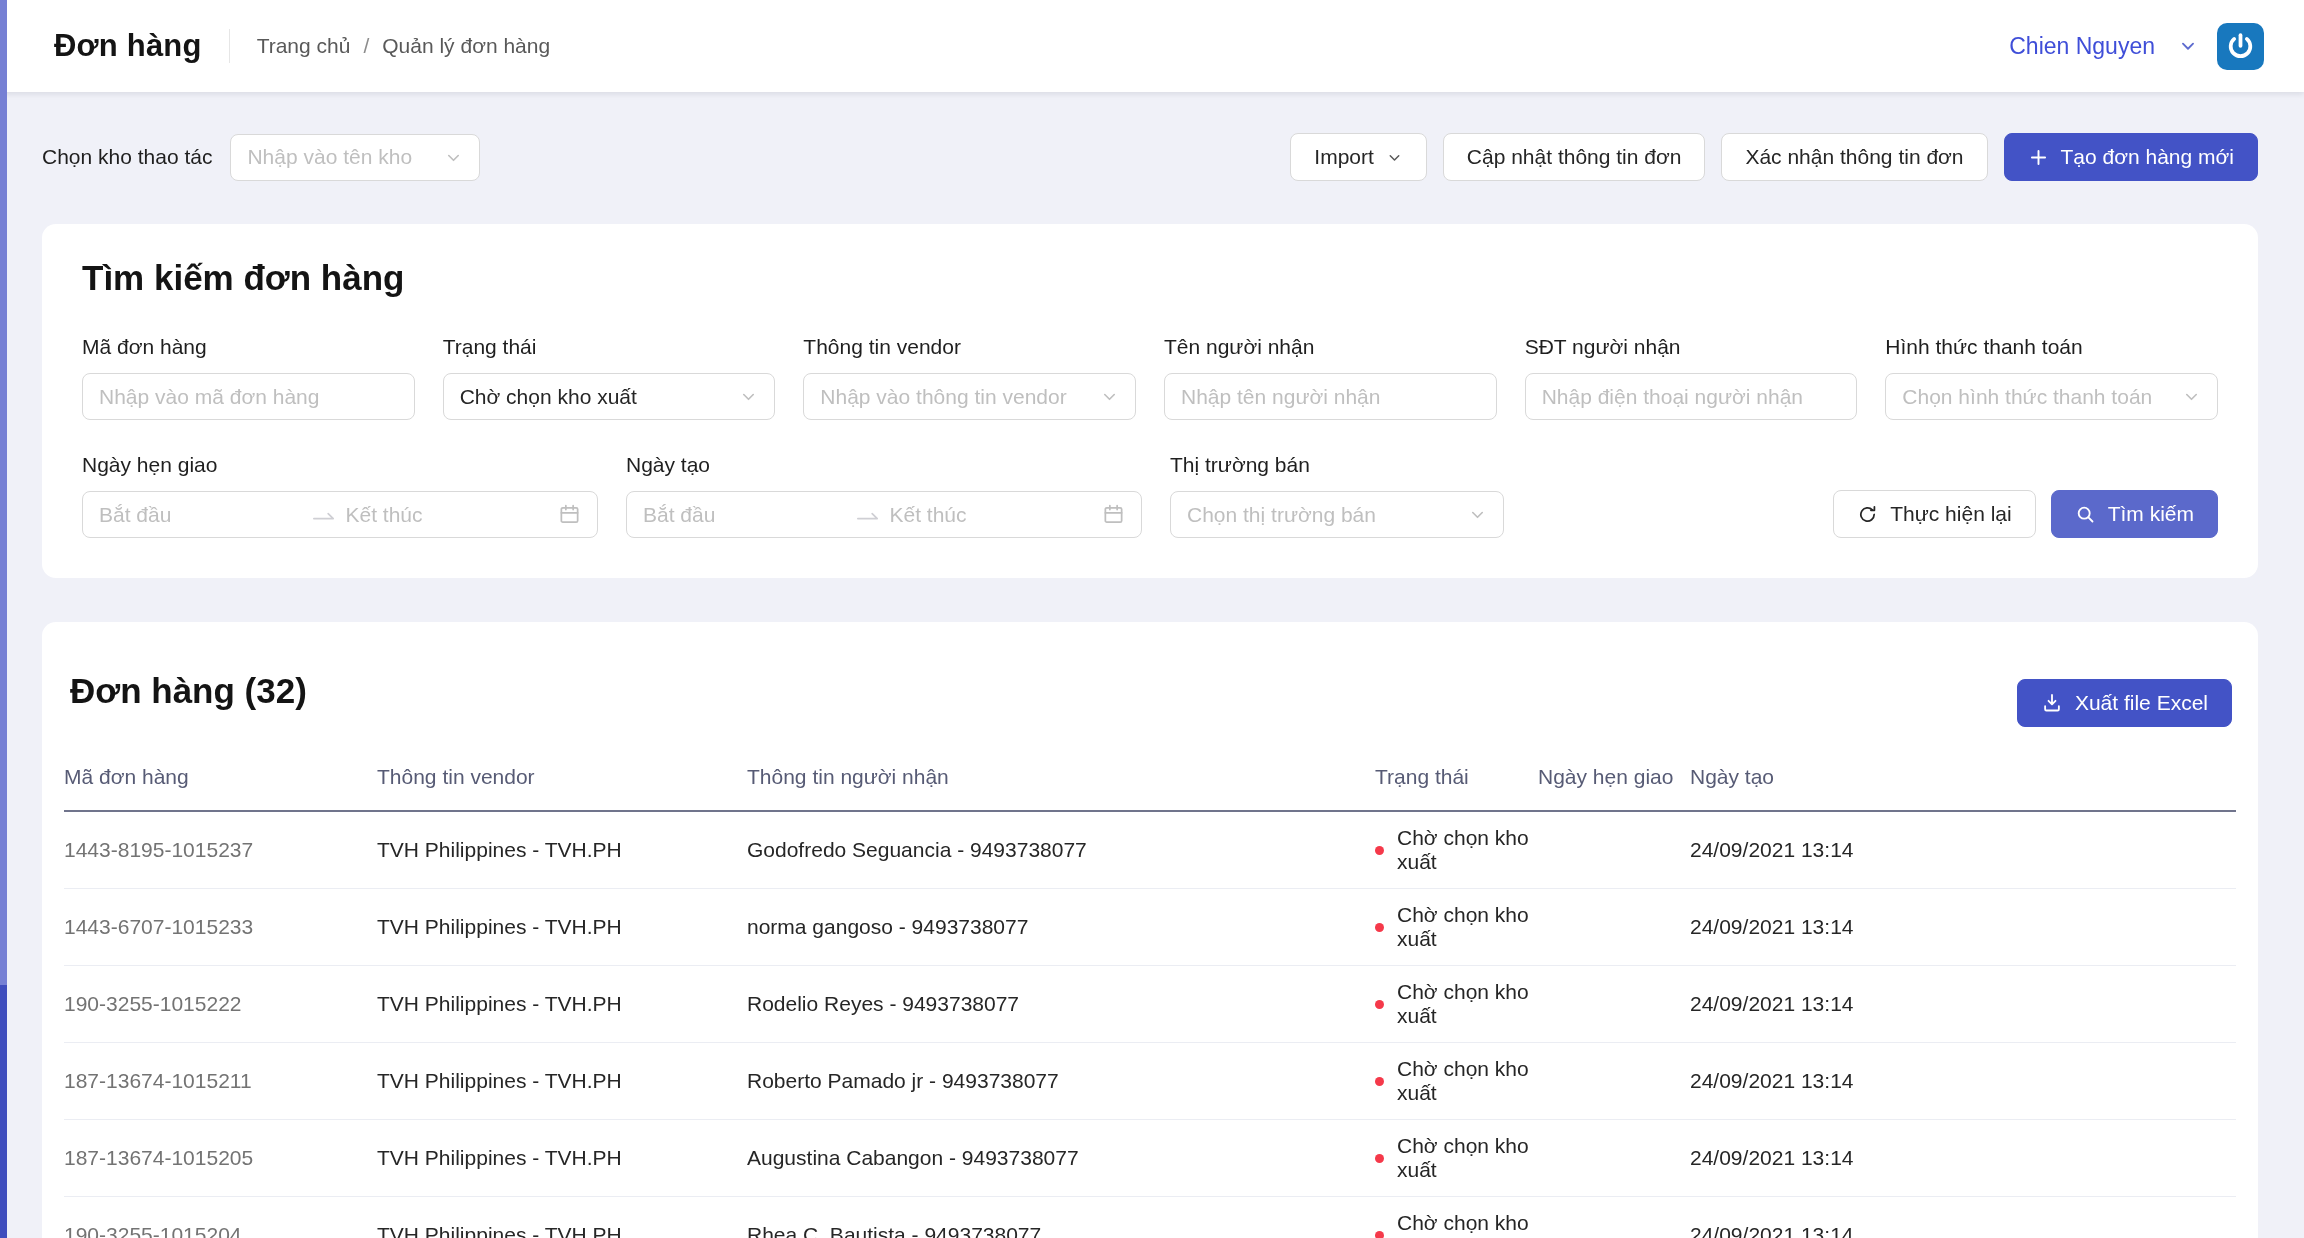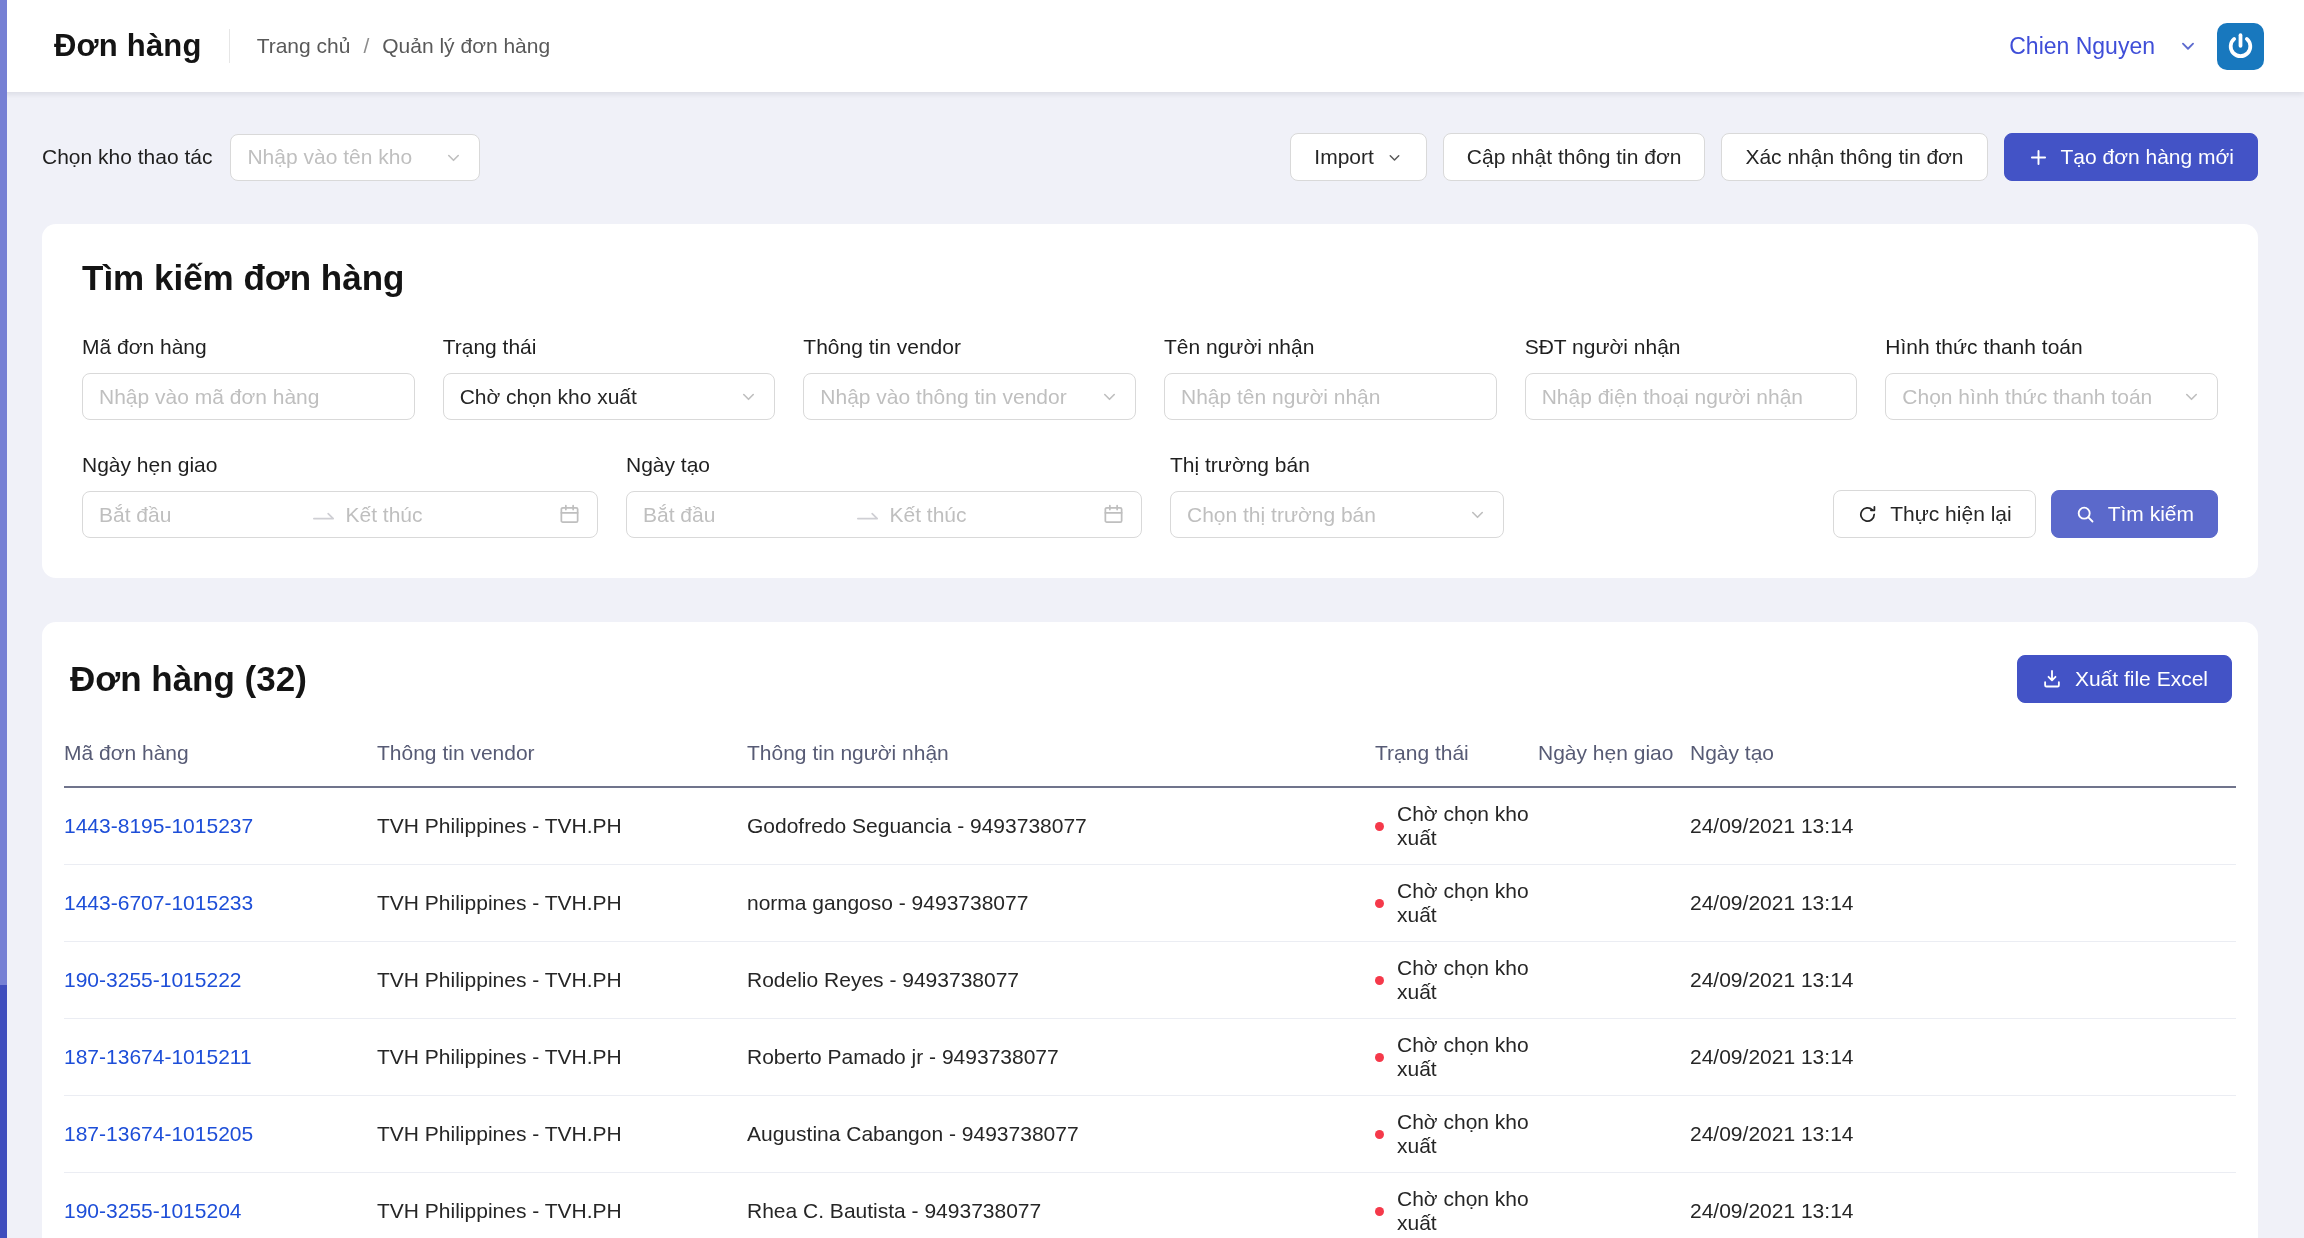--- a/index.html
+++ b/index.html
@@ -66,31 +66,31 @@
   .field.daterange { width:516px; flex:0 0 auto; }
   .field.market { width:334px; flex:0 0 auto; }
   .control.range { gap:10px; }
   .control.range .ph { flex:1; }
   .row2-actions { margin-left:auto; display:flex; gap:15px; align-items:flex-end; }
 
   
   .orders-card { margin-top:44px; padding:33px 0 20px; }
   .orders-head { display:flex; align-items:center; padding:0 26px 0 24px; }
   .orders-head .section-title { margin-left:4px; }
-  .orders-head .btn { margin-left:auto; }
+  .orders-head .btn { margin-left:auto;margin-top:24px; }
 
   .table { margin-top:38px; padding:0 22px; }
   .thead, .trow {
     display:grid;
     grid-template-columns:313px 370px 628px 163px 152px auto;
     align-items:center;
   }
   .thead { font-size:21px; color:#575b75; padding-bottom:21px; border-bottom:2px solid #70748c; }
   .trow { height:77px; font-size:21px; color:#262626; border-bottom:1px solid #ebedf3; }
-  .order-link { color:#1d4ed8; cursor:pointer; text-decoration:none; }
+  .order-link { color:#737373; cursor:pointer; text-decoration:none; }
   .status-cell { display:flex; align-items:center; gap:13px; }
   .status-dot { width:9px; height:9px; border-radius:50%; background:#f5394a; flex:0 0 auto; }
 
   .icon { display:inline-flex; align-items:center; justify-content:center; flex:0 0 auto; }
 </style>
 </head>
 <body>
 
 <div class="left-rail">
   <div class="rail-thumb"></div>

